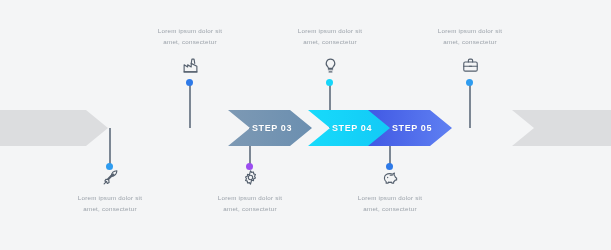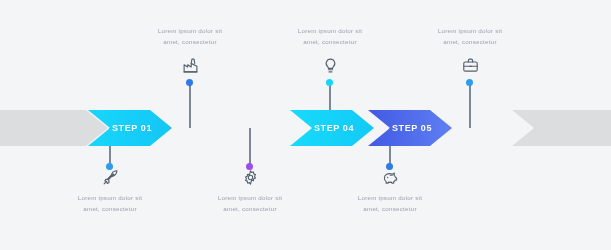--- a/index.html
+++ b/index.html
@@ -68,21 +68,21 @@
     font-weight: bold;
     letter-spacing: 0.6px;
     white-space: nowrap;
     text-shadow: 0 0 1px rgba(0,0,0,0.12);
     transform: translateX(2px);
   }
 
   .step.s1 { left: 88px;  }
   .step.s2 { left: 158px; }
   .step.s3 { left: 228px; }
-  .step.s4 { left: 290px; }
+  .step.s4 { left: 308px; }
   .step.s5 { left: 368px; }
   .step.s6 { left: 438px; }
 
   
   .stem {
     position: absolute;
     width: 1.5px;
     background: #7c8794;
   }
   .dot {
@@ -212,25 +212,25 @@
   <div class="dot" style="left:246px; top:163px; background:#9b4df0;"></div>
 
   <div class="stem" style="left:389px; top:128px; height:38px;"></div>
   <div class="dot" style="left:386px; top:163px; background:#2e7ae8;"></div>
 
   <div class="track">
 
     <div class="track-bg-left"></div>
     <div class="track-bg-right"></div>
 
-    <div class="step s1" style="background:linear-gradient(90deg,#18d7fb,#13c6f5);">
-      <span class="step-label">STEP 01</span>
-    </div>
-
-
+
+
+    <div class="step s3" style="background:linear-gradient(90deg,#7d99b4,#6b8fb0);">
+      <span class="step-label">STEP 03</span>
+    </div>
 
     <div class="step s4" style="background:linear-gradient(90deg,#17dbfb,#12c9f6);">
       <span class="step-label">STEP 04</span>
     </div>
 
     <div class="step s5" style="background:linear-gradient(90deg,#4159e4,#5f80f2);">
       <span class="step-label">STEP 05</span>
     </div>
 
 

